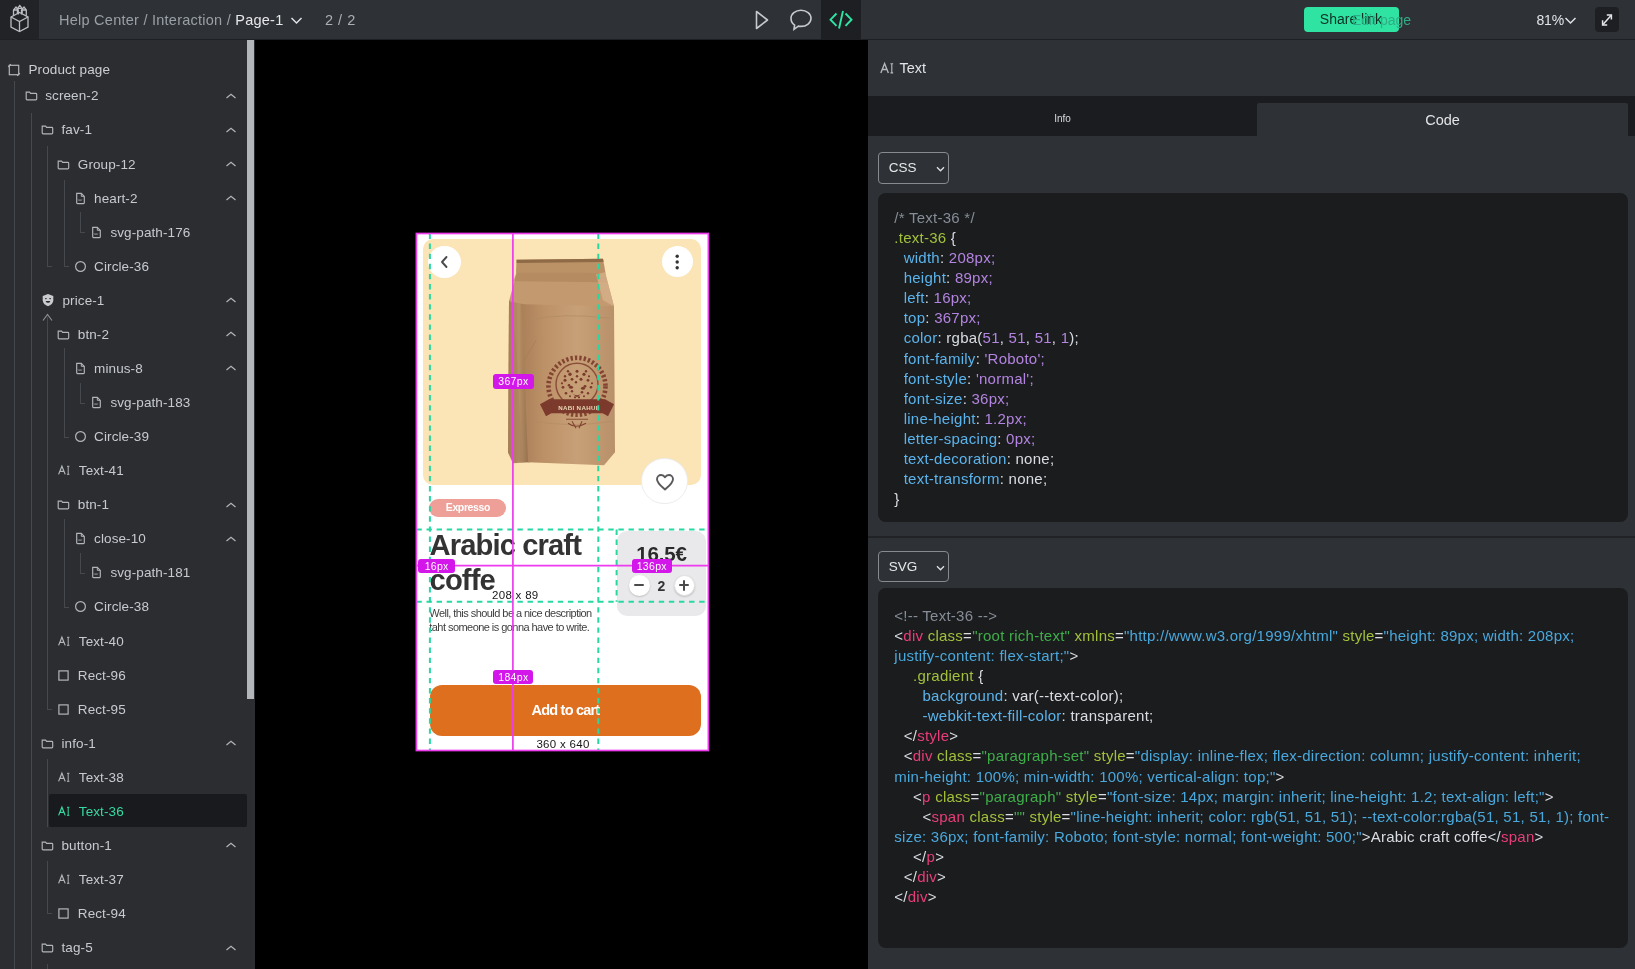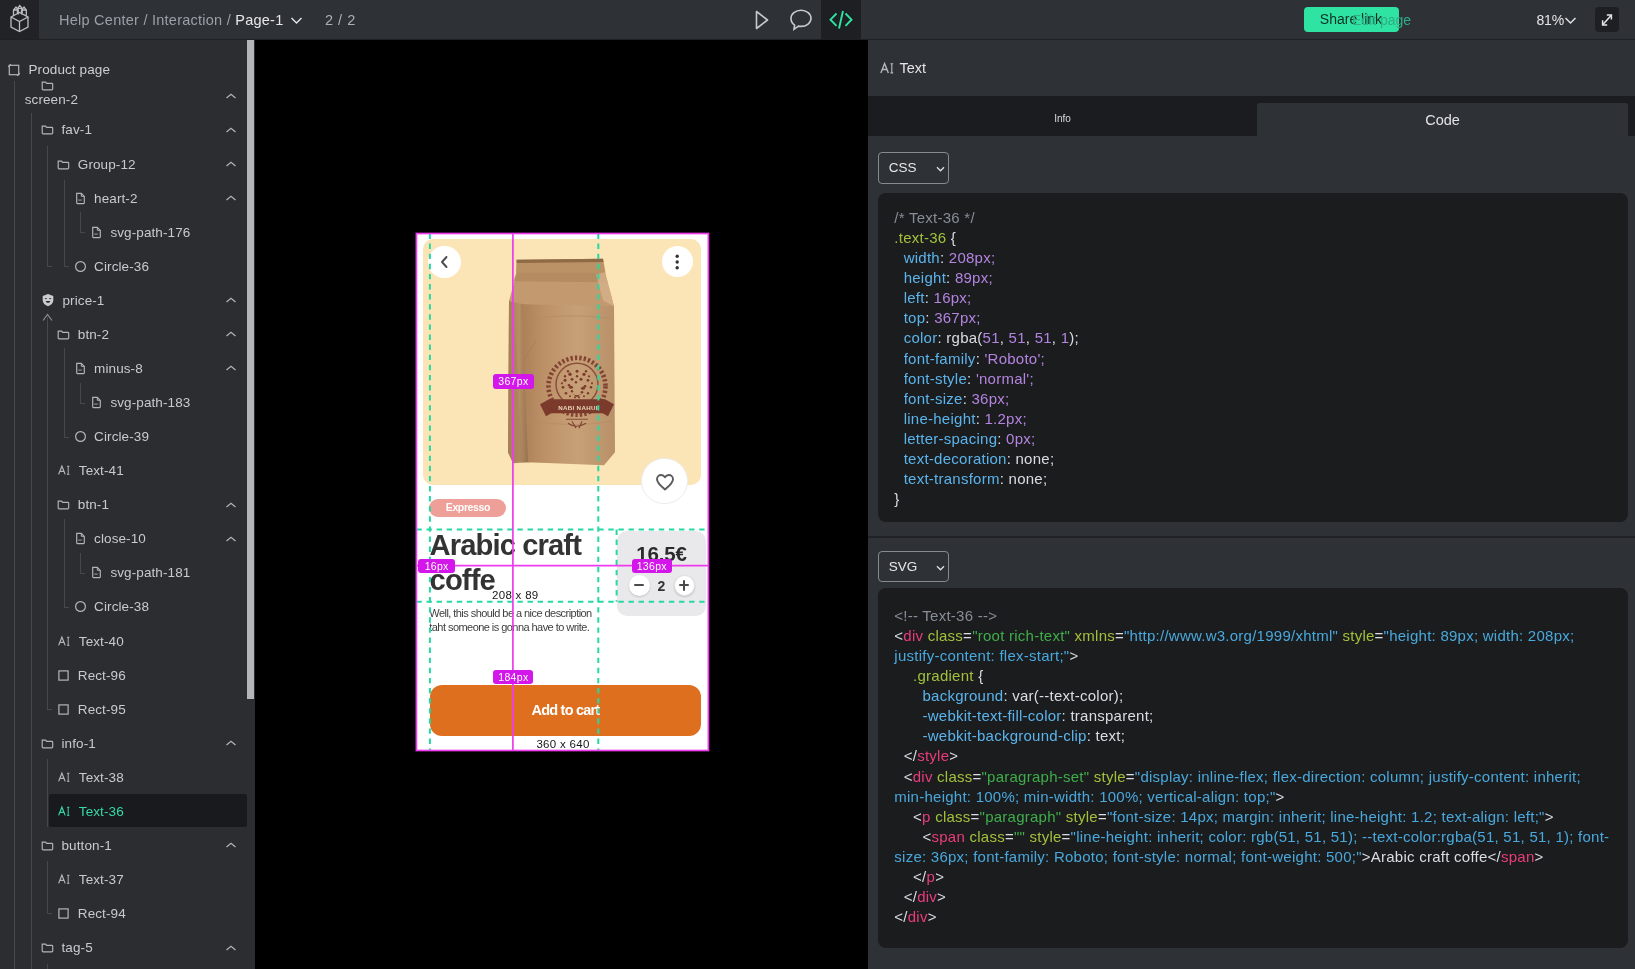--- a/index.html
+++ b/index.html
@@ -141,21 +141,21 @@
           <path d="M1 7.5 L5.5 1.5 L10 7.5" fill="none" stroke="#8e9196" stroke-width="1.1"></path>
         </svg>
       </div>
 <div class="row" style="left:7px;top:12.5px;color:#ccced2">
         <svg width="14" height="14" viewBox="0 0 14 14" style="" xmlns="http://www.w3.org/2000/svg">
           <rect x="2.3" y="2.3" width="9.4" height="9.4" fill="none" stroke="#b2b5b9" stroke-width="1.2"></rect>
           <path d="M1.2 3.8 L3.8 1.2 M10.2 12.8 L12.8 10.2" fill="none" stroke="#b2b5b9" stroke-width="1.2"></path>
         </svg>
         <span>Product page</span>
       </div>
-<div class="row" style="left:24.7px;top:38.900000000000006px;flex-direction:column;">
+<div class="row" style="left:24.7px;top:38.900000000000006px;">
         <svg width="13" height="13" viewBox="0 0 13 13" style="" xmlns="http://www.w3.org/2000/svg">
           <path d="M1.2 3.1 h3.4 l1 1.2 h5.2 a.9.9 0 0 1 .9.9 v4.8 a.9.9 0 0 1 -.9.9 H2.1 a.9.9 0 0 1 -.9-.9 Z" fill="none" stroke="#b2b5b9" stroke-width="1.15"></path>
         </svg>
         <span>screen-2</span>
       </div>
 <div class="chev abs" style="top:51.900000000000006px">
         <svg width="12" height="8" viewBox="0 0 12 8" style="" xmlns="http://www.w3.org/2000/svg">
           <path d="M1.5 6 L6 2.2 L10.5 6" fill="none" stroke="#b2b5b9" stroke-width="1.2"></path>
         </svg>
       </div>
@@ -571,21 +571,20 @@
         </div>
       </div>
 <div class="codeblk abs" style="top:548px;height:360px;overflow:hidden">
         <div class="in" style="top:17.8px">
           <div><span class="cm">&lt;!-- Text-36 --&gt;</span></div>
           <div>&lt;<span class="tg">div</span> <span class="at">class</span>=<span class="gs">"root rich-text"</span> <span class="at">xmlns</span>=<span class="bs">"http://www.w3.org/1999/xhtml"</span> <span class="at">style</span>=<span class="bs">"height: 89px; width: 208px;</span></div>
           <div><span class="bs">justify-content: flex-start;"</span>&gt;</div>
           <div class="i2"><span class="sl">.gradient</span> {</div>
           <div class="i3"><span class="pr">background</span>: var(--text-color);</div>
           <div class="i3"><span class="pr">-webkit-text-fill-color</span>: transparent;</div>
-          <div class="i3"><span class="pr">-webkit-background-clip</span>: text;</div>
           <div class="i1">&lt;/<span class="tg">style</span>&gt;</div>
           <div class="i1">&lt;<span class="tg">div</span> <span class="at">class</span>=<span class="gs">"paragraph-set"</span> <span class="at">style</span>=<span class="bs">"display: inline-flex; flex-direction: column; justify-content: inherit;</span></div>
           <div><span class="bs">min-height: 100%; min-width: 100%; vertical-align: top;"</span>&gt;</div>
           <div class="i2">&lt;<span class="tg">p</span> <span class="at">class</span>=<span class="gs">"paragraph"</span> <span class="at">style</span>=<span class="bs">"font-size: 14px; margin: inherit; line-height: 1.2; text-align: left;"</span>&gt;</div>
           <div class="i3">&lt;<span class="tg">span</span> <span class="at">class</span>=<span class="gs">""</span> <span class="at">style</span>=<span class="bs">"line-height: inherit; color: rgb(51, 51, 51); --text-color:rgba(51, 51, 51, 1); font-</span></div>
           <div><span class="bs">size: 36px; font-family: Roboto; font-style: normal; font-weight: 500;"</span>&gt;Arabic craft coffe&lt;/<span class="tg">span</span>&gt;</div>
           <div class="i2">&lt;/<span class="tg">p</span>&gt;</div>
           <div class="i1">&lt;/<span class="tg">div</span>&gt;</div>
           <div>&lt;/<span class="tg">div</span>&gt;</div>
         </div>

